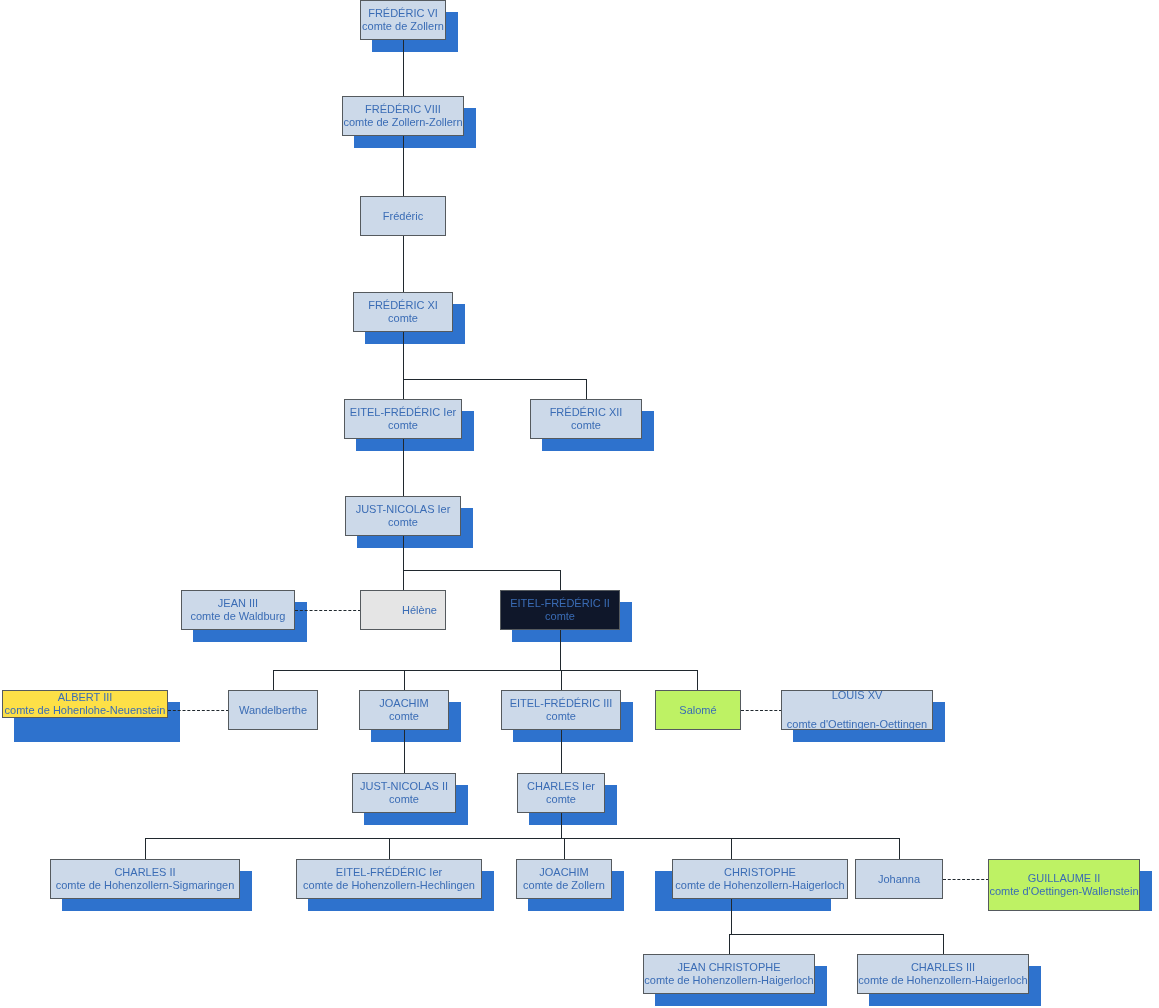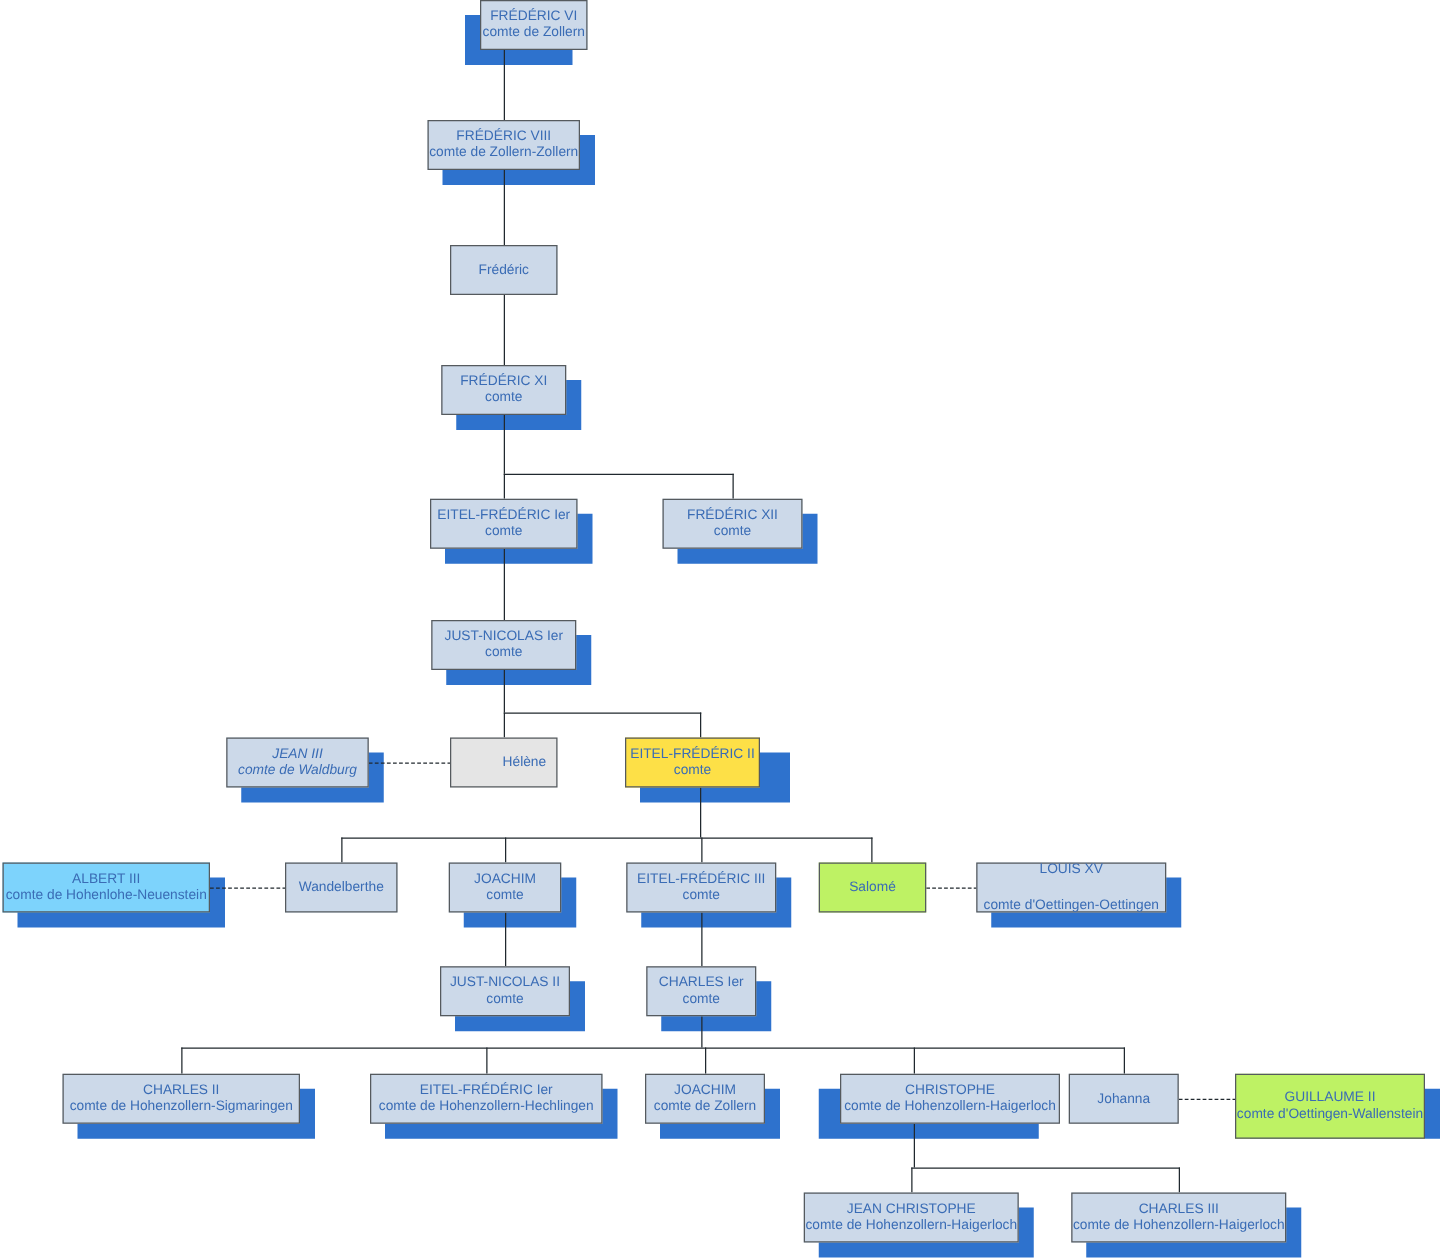--- a/index.html
+++ b/index.html
@@ -113,21 +113,21 @@
     <div class="ln-v" style="left: 943px; top: 934px; height: 20px; border-left-color: rgb(32, 40, 46);"></div>
     <div class="ln-h" style="left: 403px; top: 379px; width: 184px; border-top-color: rgb(32, 40, 46);"></div>
     <div class="ln-h" style="left: 403px; top: 570px; width: 158px; border-top-color: rgb(32, 40, 46);"></div>
     <div class="ln-h" style="left: 273px; top: 670px; width: 425px; border-top-color: rgb(32, 40, 46);"></div>
     <div class="ln-h" style="left: 145px; top: 838px; width: 755px; border-top-color: rgb(32, 40, 46);"></div>
     <div class="ln-h" style="left: 729px; top: 934px; width: 215px; border-top-color: rgb(32, 40, 46);"></div>
     <div class="ln-dash" style="left: 295px; top: 610px; width: 66px; border-top-color: rgb(32, 40, 46);"></div>
     <div class="ln-dash" style="left: 168px; top: 710px; width: 61px; border-top-color: rgb(32, 40, 46);"></div>
     <div class="ln-dash" style="left: 741px; top: 710px; width: 41px; border-top-color: rgb(32, 40, 46);"></div>
     <div class="ln-dash" style="left: 943px; top: 879px; width: 46px; border-top-color: rgb(32, 40, 46);"></div>
-    <div class="node" style="left: 360px; top: 0px; width: 86px; height: 40px; background: rgb(204, 217, 233); border-color: rgb(85, 90, 94); color: rgb(58, 108, 181); margin-left: 24px;">
+    <div class="node" style="left: 360px; top: 0px; width: 86px; height: 40px; background: rgb(204, 217, 233); border-color: rgb(85, 90, 94); color: rgb(58, 108, 181);">
       <span class="ln">FRÉDÉRIC VI</span>
       <span class="ln">comte de Zollern</span>
     </div>
     <div class="node" style="left: 342px; top: 96px; width: 122px; height: 40px; background: rgb(204, 217, 233); border-color: rgb(85, 90, 94); color: rgb(58, 108, 181);">
       <span class="ln">FRÉDÉRIC VIII</span>
       <span class="ln">comte de Zollern-Zollern</span>
     </div>
     <div class="node" style="left: 360px; top: 196px; width: 86px; height: 40px; background: rgb(204, 217, 233); border-color: rgb(85, 90, 94); color: rgb(58, 108, 181);">
       <span class="ln">Frédéric</span>
     </div>
@@ -140,32 +140,32 @@
       <span class="ln">comte</span>
     </div>
     <div class="node" style="left: 530px; top: 399px; width: 112px; height: 40px; background: rgb(204, 217, 233); border-color: rgb(85, 90, 94); color: rgb(58, 108, 181);">
       <span class="ln">FRÉDÉRIC XII</span>
       <span class="ln">comte</span>
     </div>
     <div class="node" style="left: 345px; top: 496px; width: 116px; height: 40px; background: rgb(204, 217, 233); border-color: rgb(85, 90, 94); color: rgb(58, 108, 181);">
       <span class="ln">JUST-NICOLAS Ier</span>
       <span class="ln">comte</span>
     </div>
-    <div class="node" style="left: 181px; top: 590px; width: 114px; height: 40px; background: rgb(204, 217, 233); border-color: rgb(85, 90, 94); color: rgb(58, 108, 181); font-style: italic;">
+    <div class="node" style="left: 181px; top: 590px; width: 114px; height: 40px; background: rgb(204, 217, 233); border-color: rgb(85, 90, 94); color: rgb(58, 108, 181);">
       <span class="ln">JEAN III</span>
       <span class="ln">comte de Waldburg</span>
     </div>
     <div class="node" style="left: 360px; top: 590px; width: 86px; height: 40px; background: #e5e5e5; border-color: rgb(85, 90, 94); color: rgb(58, 108, 181); padding-left: 35px;">
       <span class="ln">Hélène</span>
     </div>
-    <div class="node" style="left: 500px; top: 590px; width: 108px; height: 40px; background: #fde047; border-color: rgb(85, 90, 94); color: rgb(58, 108, 181);">
+    <div class="node" style="left: 500px; top: 590px; width: 120px; height: 40px; background: #0f172a; border-color: rgb(85, 90, 94); color: rgb(58, 108, 181);">
       <span class="ln">EITEL-FRÉDÉRIC II</span>
       <span class="ln">comte</span>
     </div>
-    <div class="node" style="left: 2px; top: 690px; width: 166px; height: 40px; background: #7dd3fc; border-color: rgb(85, 90, 94); color: rgb(58, 108, 181);">
+    <div class="node" style="left: 2px; top: 690px; width: 166px; height: 28px; background: #fde047; border-color: rgb(85, 90, 94); color: rgb(58, 108, 181);">
       <span class="ln">ALBERT III</span>
       <span class="ln">comte de Hohenlohe-Neuenstein</span>
     </div>
     <div class="node" style="left: 228px; top: 690px; width: 90px; height: 40px; background: rgb(204, 217, 233); border-color: rgb(85, 90, 94); color: rgb(58, 108, 181);">
       <span class="ln">Wandelberthe</span>
     </div>
     <div class="node" style="left: 359px; top: 690px; width: 90px; height: 40px; background: rgb(204, 217, 233); border-color: rgb(85, 90, 94); color: rgb(58, 108, 181);">
       <span class="ln">JOACHIM</span>
       <span class="ln">comte</span>
     </div>

